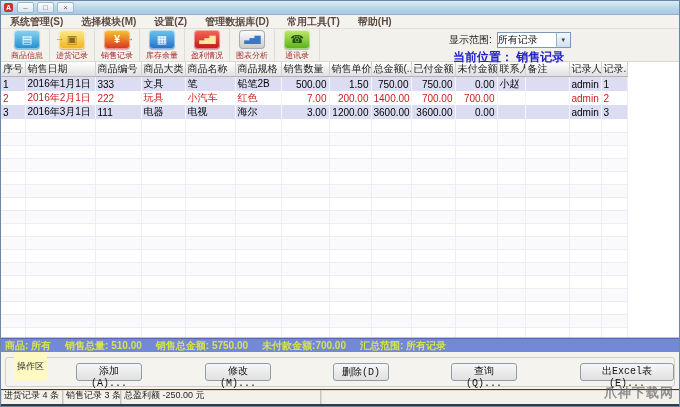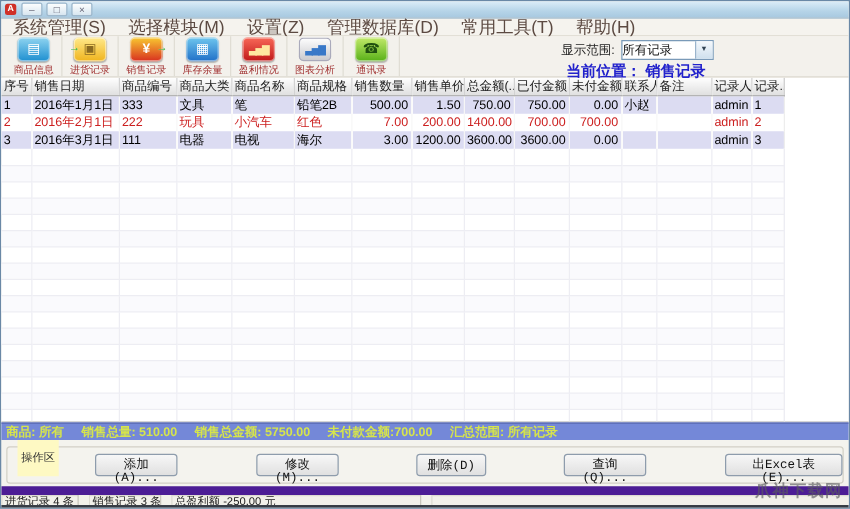--- a/index.html
+++ b/index.html
@@ -13,21 +13,21 @@
   .app-icon { width:9px; height:9px; margin:0 4px 0 3px; background:#d03028; border-radius:2px;
     color:#fff; font-size:7px; font-weight:bold; line-height:9px; text-align:center; flex:0 0 auto; }
   .title-text { font-size:10px; color:#1c1c1c; white-space:nowrap; overflow:hidden; flex:1; }
   .win-controls { display:flex; gap:3px; margin-right:5px; }
   .win-btn { width:17px; height:11px; font-size:8px; line-height:10px; text-align:center;
     color:#667; background:linear-gradient(#fdfefe,#d8e6f0); border:1px solid #9fb8cc; border-radius:2px; }
 
   
   .menubar { height:14px; display:flex; align-items:center; background:#f5f3ee;
     border-bottom:1px solid #e2dfd6; }
-  .menu-item { font-size:14px; color:#5c4a42; padding:8px 9px; white-space:nowrap; }
+  .menu-item { font-size:10px; color:#5c4a42; padding:8px 9px; white-space:nowrap;font-weight:bold; }
 
   
   .toolbar { position:relative; height:33px; background:#f3f1ec; border-bottom:1px solid #ddd9d0;
     display:flex; align-items:flex-start; padding-left:4px; }
   .tool-btn { width:45px; height:32px; display:flex; flex-direction:column; align-items:center;
     border-right:1px solid #e0ddd4; padding-top:1px; }
   .tool-icon { position:relative; width:26px; height:19px; border-radius:4px; display:flex;
     align-items:center; justify-content:center; font-size:11px; line-height:1;
     box-shadow:inset 0 0 0 1px rgba(255,255,255,.45), 0 1px 1px rgba(0,0,0,.25); }
   .tool-label { font-size:8px; color:#a03030; margin-top:1px; white-space:nowrap; }
@@ -80,21 +80,21 @@
   .groupbox-label { position:absolute; top:-6px; left:8px; background:#fef9c3; padding:8px 3px;
     font-size:9px; color:#333; }
   .action-btns { display:flex; height:100%; align-items:center; }
   .win-push { height:18px; min-width:56px; font-size:10px; color:#111; padding:0 6px;
     background:linear-gradient(#f7f7f7,#e0e0e0); border:1px solid #8e9cac; border-radius:3px;
     font-family:Liberation Mono, monospace; }
   .ab-1 { margin-left:70px; } .ab-2 { margin-left:63px; } .ab-3 { margin-left:62px; }
   .ab-4 { margin-left:62px; } .ab-5 { margin-left:63px; }
 
   
-  .statusbar { height:15px; background:#f2f1ea; border-top:7px solid #4c1d95; display:flex;gap:8px; }
+  .statusbar { height:15px; background:#f2f1ea; border-top:1px solid #4c1d95; display:flex; }
   .status-panel { font-size:9px; color:#222; line-height:10px; padding:0 3px; white-space:nowrap;
     border-right:1px solid #c8c6bc; box-shadow:inset 1px 1px 0 #dddbd2; overflow:hidden; }
   .sp-1 { width:62px; } .sp-2 { width:58px; } .sp-3 { width:200px; } .sp-fill { flex:1; border-right:none; }
 
   
   .taskbar { height:9px; background:linear-gradient(#3a4048,#14171c); display:flex;
     align-items:center; gap:9px; padding-left:6px; }
   .tb-item { width:15px; height:6px; border-radius:1px; opacity:.9; }
 
   .watermark { position:absolute; right:5px; bottom:4px; z-index:9; font-size:13px; font-weight:bold;

